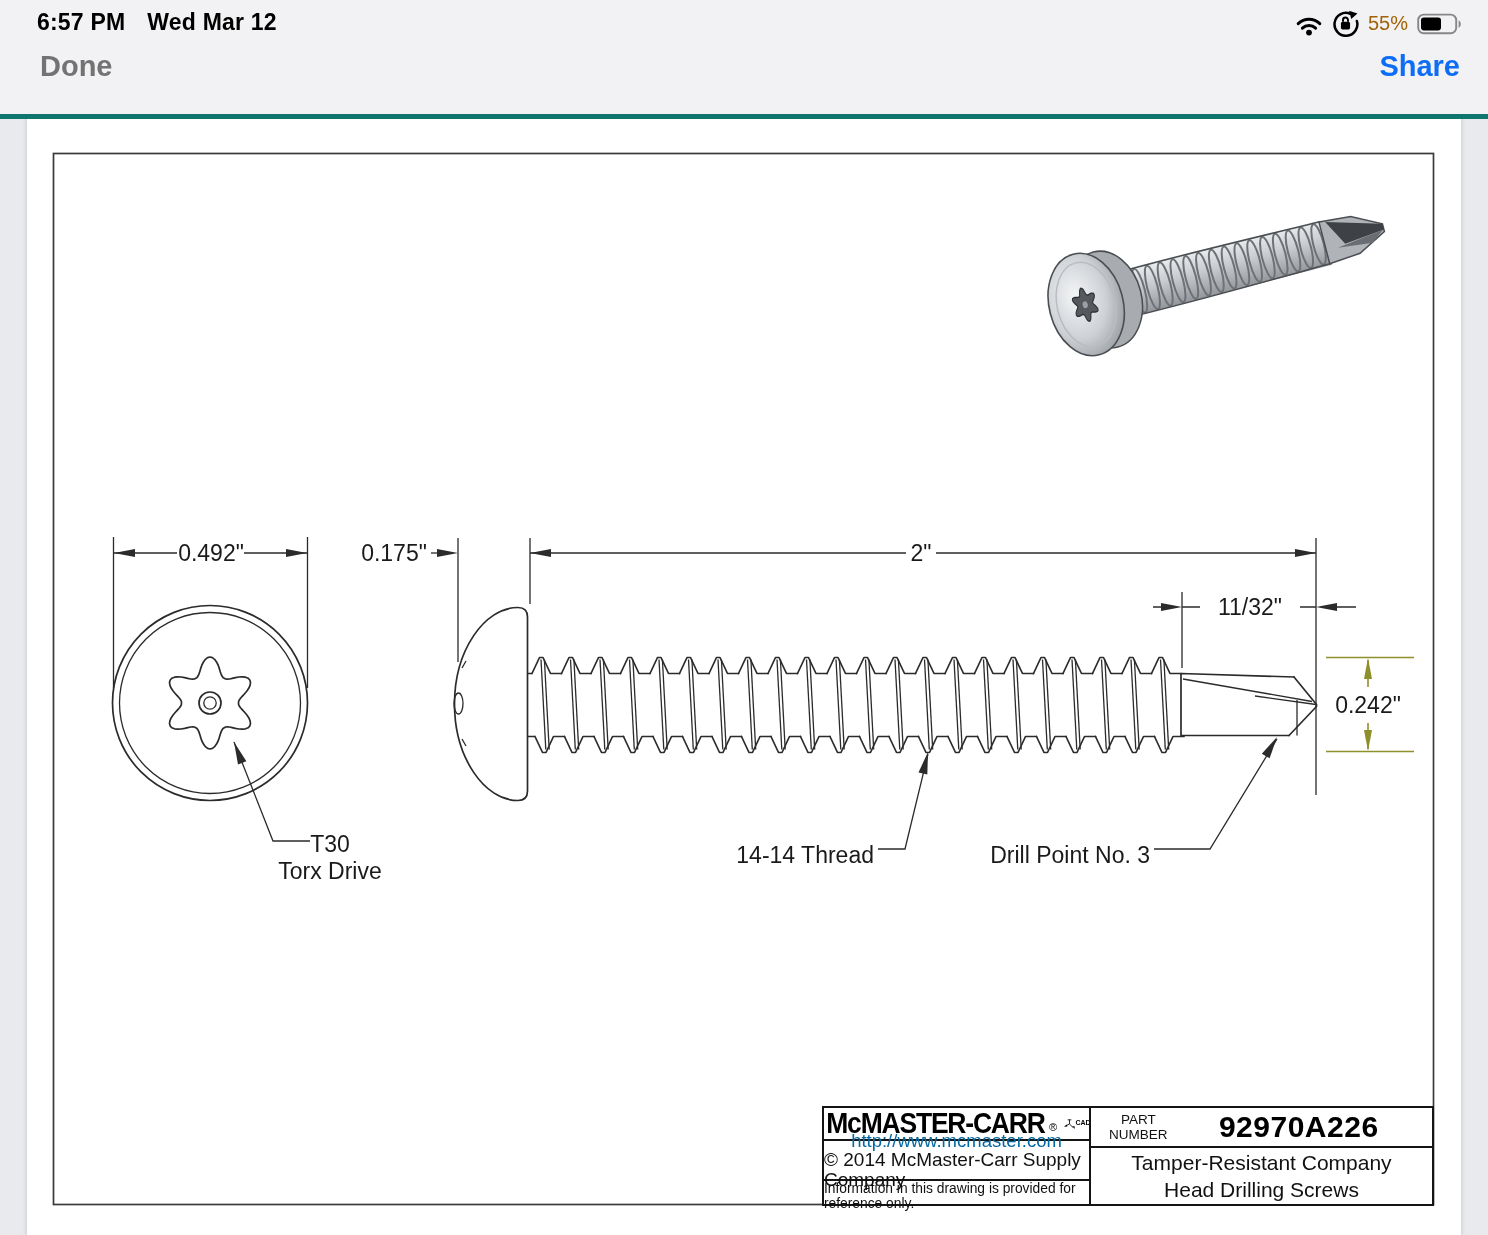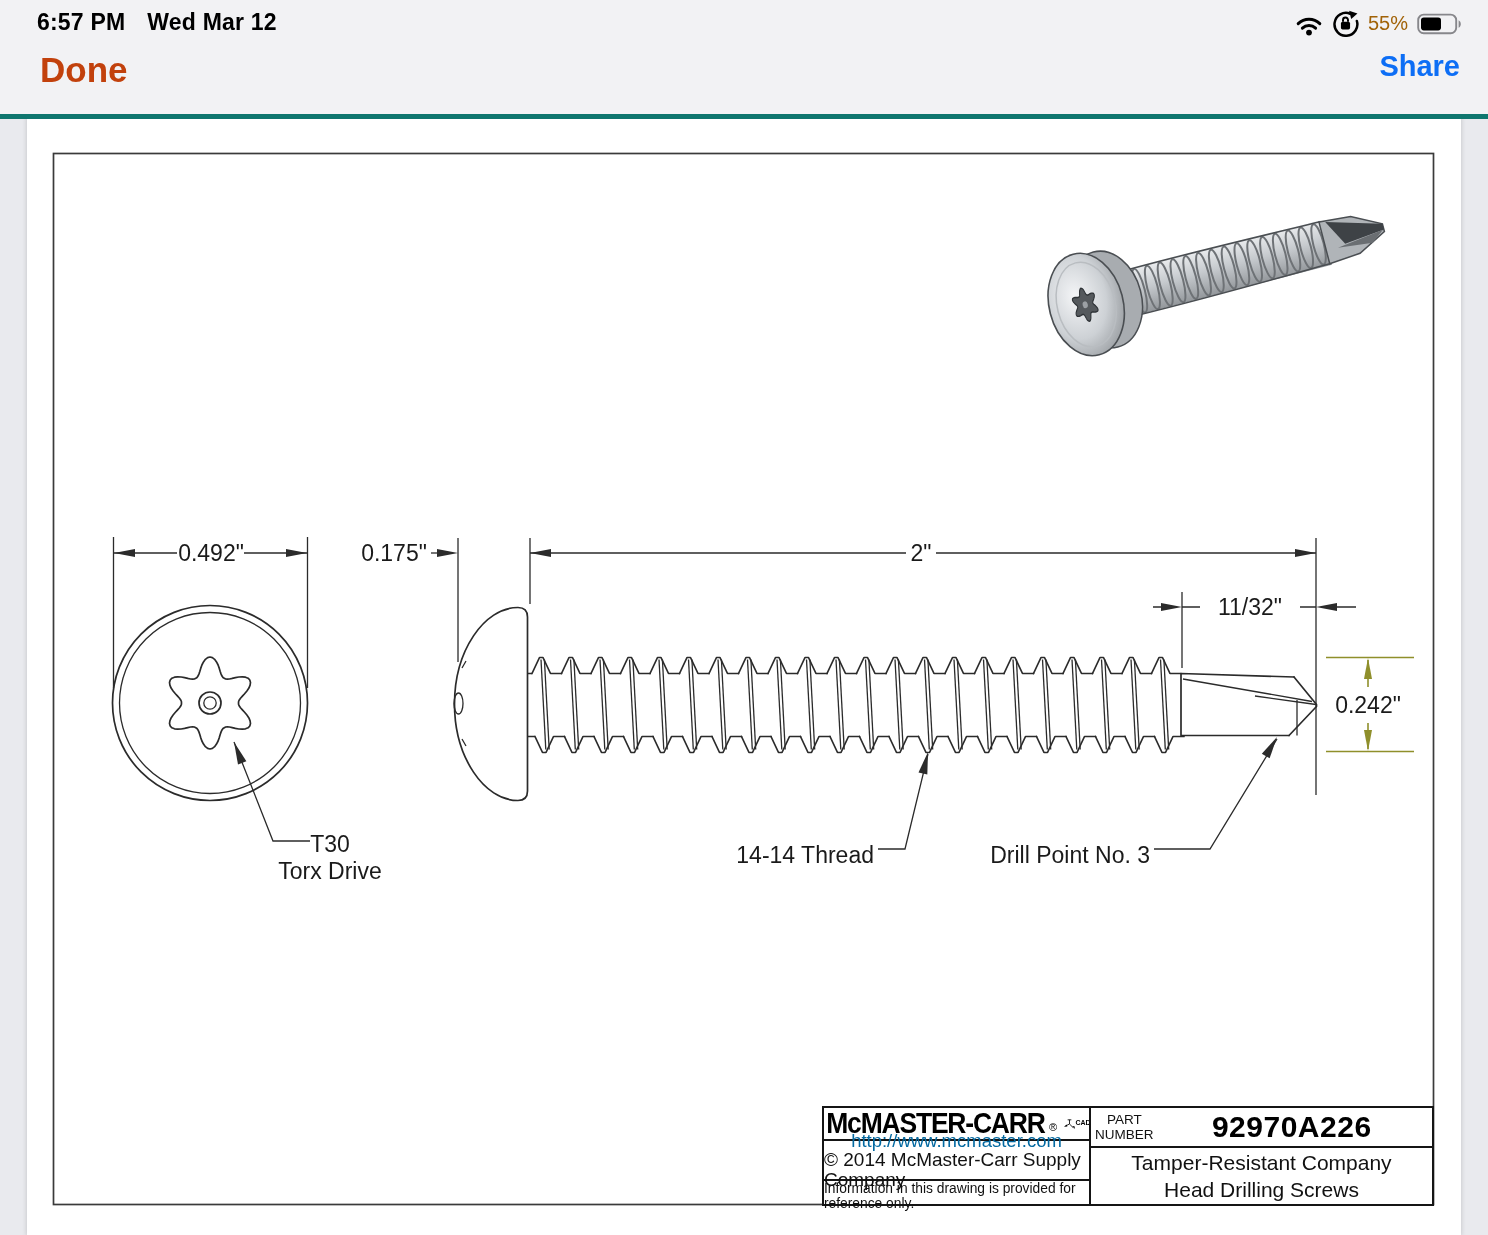--- a/index.html
+++ b/index.html
@@ -4,21 +4,21 @@
 <style>
   html,body{margin:0;padding:0;width:1488px;height:1235px;background:#e9eaee;
     font-family:"Liberation Sans",sans-serif;overflow:hidden;position:relative;}
   
   .topbar{position:absolute;left:0;top:0;width:1488px;height:114px;background:#f2f2f4;
     border-bottom:5px solid #0f766e;z-index:40;padding-left:13px;}
   .sb-left{position:absolute;left:37px;top:9px;display:flex;gap:22px;align-items:baseline;}
   .sb-time,.sb-date{font-size:23px;font-weight:700;color:#000;letter-spacing:.2px;}
   .sb-right{position:absolute;right:38px;top:10px;display:flex;gap:9px;align-items:center;}
   .sb-batt-label{font-size:20px;font-weight:400;color:#a16207;}
-  .nav-done{position:absolute;left:40px;top:50px;font-size:35px;font-weight:700;color:#c2410c;cursor:pointer;}
+  .nav-done{position:absolute;left:40px;top:50px;font-size:29px;font-weight:700;color:#737373;cursor:pointer;}
   .nav-share{position:absolute;right:41px;top:50px;font-size:29px;font-weight:600;color:#0d6ef5;cursor:pointer;}
   
   .page{position:absolute;left:27px;top:115px;width:1434px;height:1120px;background:#fff;
     box-shadow:0 1px 5px rgba(0,0,0,.18);z-index:1;}
   .drawing-svg{position:absolute;left:0;top:0;width:1488px;height:1235px;z-index:10;pointer-events:none;}
   .drawing-svg text{font-family:"Liberation Sans",sans-serif;font-size:23px;fill:#1a1a1a;}
   .cad-line{stroke:#2b2b2b;stroke-width:1.7;fill:none;stroke-linejoin:round;stroke-linecap:round;}
   .cad-thin{stroke:#2b2b2b;stroke-width:1.3;fill:none;}
   .cad-fill{fill:#2b2b2b;stroke:none;}
   .dim-accent{stroke:#8f8f2b;stroke-width:1.6;fill:none;}
@@ -34,21 +34,21 @@
   .tb-logo{font-size:27px;font-weight:900;letter-spacing:-1.2px;color:#000;white-space:nowrap;
     transform:scale(.98,1.08);}
   .tb-reg{font-size:11px;font-weight:400;align-self:flex-end;margin:0 2px 6px -2px;}
   .tb-mid-row{height:40px;border-bottom:2px solid #151515;display:flex;flex-direction:column;
     align-items:center;justify-content:center;box-sizing:border-box;line-height:1.04;}
   .tb-url{font-size:18.5px;color:#0369a1;cursor:pointer;}
   .tb-copy{font-size:19px;color:#111;}
   .tb-info-row{flex:1;display:flex;align-items:center;justify-content:center;}
   .tb-disclaimer{font-size:13.8px;color:#111;}
   .tb-part-row{height:40px;border-bottom:2px solid #151515;display:flex;align-items:center;
-    box-sizing:border-box;padding-left:4px;gap:16px;}
+    box-sizing:border-box;padding-left:18px;gap:16px;}
   .tb-part-label{font-size:13.5px;line-height:1.12;text-align:center;color:#111;}
   .tb-part-number{font-size:30px;font-weight:800;letter-spacing:.5px;color:#000;flex:1;text-align:center;
     padding-right:18px;}
   .tb-desc-row{flex:1;display:flex;flex-direction:column;align-items:center;justify-content:center;
     font-size:21px;color:#111;line-height:1.3;}
 </style>
 </head>
 <body>
 
 <div class="topbar">

